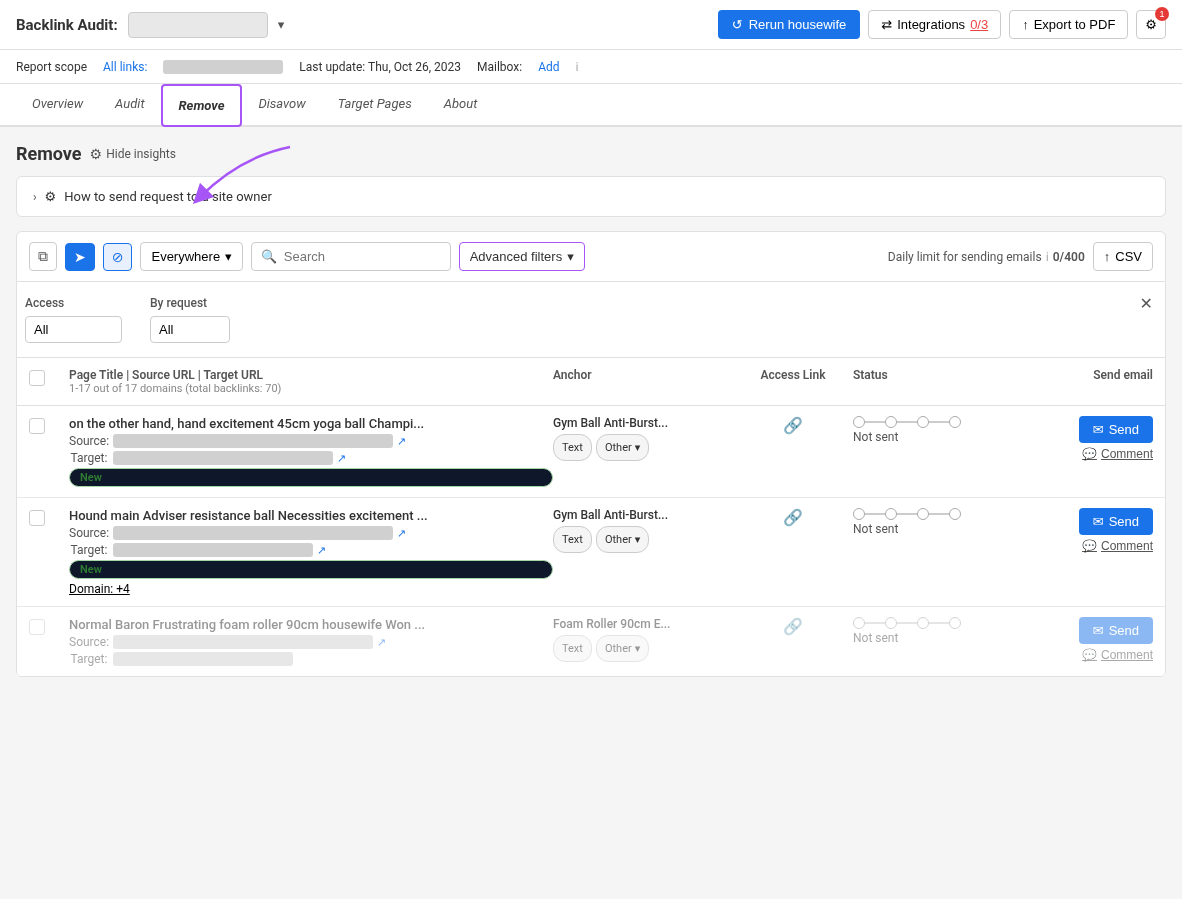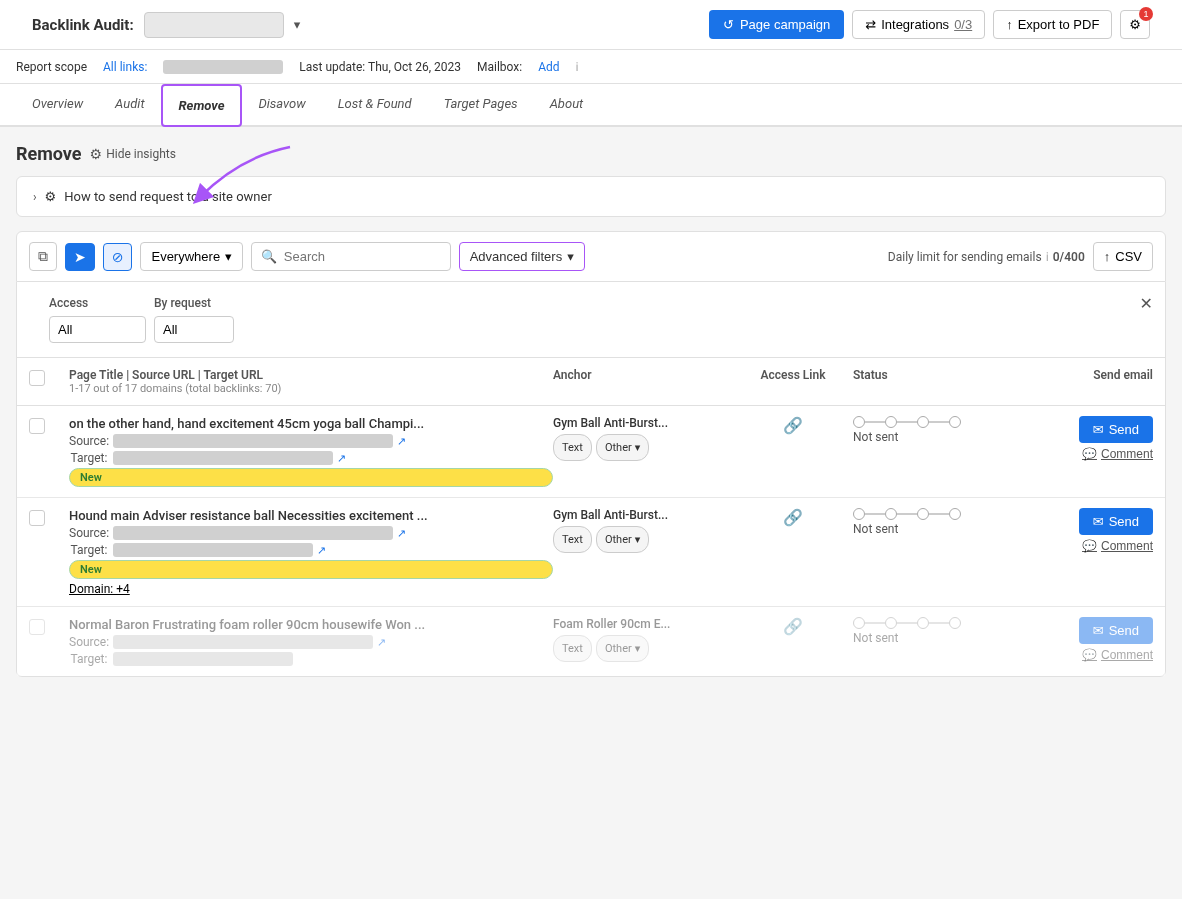--- a/index.html
+++ b/index.html
@@ -1,18 +1,18 @@
 <!DOCTYPE html>
 <html><head>
   <meta charset="utf-8">
   <style>
     * { box-sizing: border-box; margin: 0; padding: 0; }
     body { font-family: -apple-system, BlinkMacSystemFont, 'Segoe UI', Roboto, sans-serif; font-size: 13px; background: #f5f5f5; color: #333; }
     
-    .top-bar { background: #fff; padding: 10px 32px; display: flex; align-items: center; gap: 10px; border-bottom: 1px solid #e0e0e0; }
+    .top-bar { background: #fff; padding: 10px 16px; display: flex; align-items: center; gap: 10px; border-bottom: 1px solid #e0e0e0; }
     .top-bar-title { font-weight: 700; font-size: 15px; }
     .top-bar-actions { margin-left: auto; display: flex; gap: 8px; align-items: center; }
     .btn-rerun { background: #1a73e8; color: #fff; border: none; border-radius: 4px; padding: 7px 14px; font-size: 13px; cursor: pointer; display: flex; align-items: center; gap: 6px; font-weight: 500; }
     .btn-integrations { background: #fff; border: 1px solid #ccc; border-radius: 4px; padding: 6px 12px; font-size: 13px; cursor: pointer; display: flex; align-items: center; gap: 5px; }
     .btn-export { background: #fff; border: 1px solid #ccc; border-radius: 4px; padding: 6px 12px; font-size: 13px; cursor: pointer; display: flex; align-items: center; gap: 5px; }
     .btn-settings { background: #fff; border: 1px solid #ccc; border-radius: 4px; padding: 6px 8px; font-size: 13px; cursor: pointer; position: relative; }
     .badge-red { background: #e53935; color: #fff; border-radius: 50%; width: 14px; height: 14px; font-size: 9px; display: flex; align-items: center; justify-content: center; position: absolute; top: -4px; right: -4px; }
 
     .report-scope { background: #fff; padding: 8px 16px; border-bottom: 1px solid #e0e0e0; font-size: 12px; display: flex; gap: 16px; align-items: center; }
     .report-scope a { color: #1a73e8; text-decoration: none; }
@@ -37,21 +37,21 @@
     .icon-btn.blue { background: #1a73e8; color: #fff; border-color: #1a73e8; }
     .icon-btn.blue-outline { background: #e8f0fe; color: #1a73e8; border-color: #1a73e8; }
     .dropdown-btn { background: #fff; border: 1px solid #ccc; border-radius: 4px; padding: 6px 10px; cursor: pointer; font-size: 13px; display: flex; align-items: center; gap: 5px; }
     .search-box { background: #fff; border: 1px solid #ccc; border-radius: 4px; padding: 6px 10px; font-size: 13px; display: flex; align-items: center; gap: 6px; flex: 1; max-width: 200px; }
     .search-box input { border: none; outline: none; font-size: 13px; width: 100%; background: transparent; }
     .adv-filters-btn { background: #fff; border: 1px solid #a855f7; border-radius: 4px; padding: 6px 10px; cursor: pointer; font-size: 13px; display: flex; align-items: center; gap: 5px; color: #333; }
     .daily-limit { margin-left: auto; font-size: 12px; color: #555; display: flex; align-items: center; gap: 4px; }
     .limit-count { font-weight: 600; }
     .csv-btn { background: #fff; border: 1px solid #ccc; border-radius: 4px; padding: 6px 10px; cursor: pointer; font-size: 13px; display: flex; align-items: center; gap: 5px; }
 
-    .filters-panel { background: #fff; border: 1px solid #e0e0e0; border-top: none; padding: 14px 32px; display: flex; align-items: flex-start; gap: 8px; margin-bottom: 0; position: relative; }
+    .filters-panel { background: #fff; border: 1px solid #e0e0e0; border-top: none; padding: 14px 8px; display: flex; align-items: flex-start; gap: 28px; margin-bottom: 0; position: relative; }
     .filter-group { display: flex; flex-direction: column; gap: 6px; }
     .filter-label { font-size: 12px; color: #555; font-weight: 500; }
     .filter-select { background: #fff; border: 1px solid #ccc; border-radius: 4px; padding: 5px 28px 5px 8px; font-size: 13px; appearance: none; cursor: pointer; min-width: 80px; }
     .close-filters { position: absolute; right: 12px; top: 12px; cursor: pointer; color: #555; font-size: 16px; background: none; border: none; }
 
     .table-area { background: #fff; border: 1px solid #e0e0e0; border-top: none; border-radius: 0 0 6px 6px; }
     
     .table-header { display: grid; grid-template-columns: 40px 1fr 180px 120px 180px 120px; padding: 10px 12px; border-bottom: 1px solid #e0e0e0; background: #fff; }
     .col-header { font-size: 12px; color: #555; font-weight: 600; }
 
@@ -60,21 +60,21 @@
     .table-row.faded { opacity: 0.5; }
 
     .checkbox { width: 16px; height: 16px; border: 1px solid #ccc; border-radius: 3px; cursor: pointer; background: #fff; flex-shrink: 0; margin-top: 2px; }
 
     .page-title-col { display: flex; flex-direction: column; gap: 3px; }
     .page-title { font-size: 13px; color: #333; font-weight: 500; }
     .url-row { display: flex; align-items: center; gap: 4px; }
     .url-label { color: #555; font-size: 12px; min-width: 40px; text-align: center; }
     .url-blur { background: #d0d0d0; border-radius: 3px; height: 14px; flex: 1; max-width: 280px; }
     .ext-link { color: #1a73e8; font-size: 11px; cursor: pointer; }
-    .tag-new { background: #fde047; color: #2e7d32; border: 1px solid #a5d6a7; border-radius: 12px; padding: 2px 10px; font-size: 11px; font-weight: 600; display: inline-block; }
+    .tag-new { background: #0f172a; color: #2e7d32; border: 1px solid #a5d6a7; border-radius: 12px; padding: 2px 10px; font-size: 11px; font-weight: 600; display: inline-block; }
     .domain-plus { font-size: 12px; color: #000000; cursor: pointer; text-decoration: underline; }
 
     .anchor-col { display: flex; flex-direction: column; gap: 4px; }
     .anchor-text { font-size: 12px; color: #333; font-weight: 500; overflow: hidden; text-overflow: ellipsis; white-space: nowrap; max-width: 170px; }
     .anchor-tags { display: flex; gap: 4px; flex-wrap: wrap; }
     .tag-text { background: #f5f5f5; border: 1px solid #ccc; border-radius: 12px; padding: 6px 8px; font-size: 11px; color: #333; }
     .tag-other { background: #f5f5f5; border: 1px solid #ccc; border-radius: 12px; padding: 2px 8px; font-size: 11px; color: #333; display: flex; align-items: center; gap: 3px; cursor: pointer; justify-content: flex-end; }
 
     .access-col { display: flex; align-items: center; justify-content: center; }
     .link-icon { font-size: 16px; color: #555; cursor: pointer; }
@@ -93,26 +93,26 @@
 <body>
 
 <div class="top-bar">
   <span class="top-bar-title">Backlink Audit:</span>
   <div style="background:#e8e8e8;border:1px solid #ccc;border-radius:4px;padding:4px 8px;min-width:140px;height:26px;"></div>
   <span style="color:#555;cursor:pointer;">▾</span>
 
   <div class="top-bar-actions">
     <button class="btn-rerun">
       <span>↺</span>
-      <span>Page campaign</span>
+      <span>Rerun housewife</span>
     </button>
     <button class="btn-integrations">
       <span>⇄</span>
       <span>Integrations</span>
-      <span style="color:#737373;text-decoration:underline;">0/3</span>
+      <span style="color:#ef4444;text-decoration:underline;">0/3</span>
     </button>
     <button class="btn-export">
       <span>↑</span>
       <span>Export to PDF</span>
     </button>
     <button class="btn-settings">
       <span>⚙</span>
       <span class="badge-red">1</span>
     </button>
   </div>
@@ -126,21 +126,20 @@
   <span>Mailbox:</span>
   <a href="#">Add</a>
   <span style="color:#aaa;cursor:pointer;">ℹ</span>
 </div>
 
 <div class="nav-tabs">
   <a class="nav-tab">Overview</a>
   <a class="nav-tab">Audit</a>
   <a class="nav-tab active" style="border:2px solid #a855f7;border-radius:4px;color:#333;font-weight:700;">Remove</a>
   <a class="nav-tab">Disavow</a>
-  <a class="nav-tab">Lost &amp; Found</a>
   <a class="nav-tab">Target Pages</a>
   <a class="nav-tab">About</a>
 </div>
 
 <div style="position:relative;height:0;overflow:visible;">
   <svg style="position:absolute;left:160px;top:10px;width:160px;height:80px;pointer-events:none;z-index:100;" viewBox="0 0 160 80">
     <path d="M 130,10 Q 80,20 40,60" stroke="#a855f7" stroke-width="2.5" fill="none" marker-end="url(#arr)"></path>
     <defs>
       <marker id="arr" markerWidth="8" markerHeight="8" refX="4" refY="4" orient="auto">
         <path d="M0,0 L8,4 L0,8 Z" fill="#a855f7"></path>

